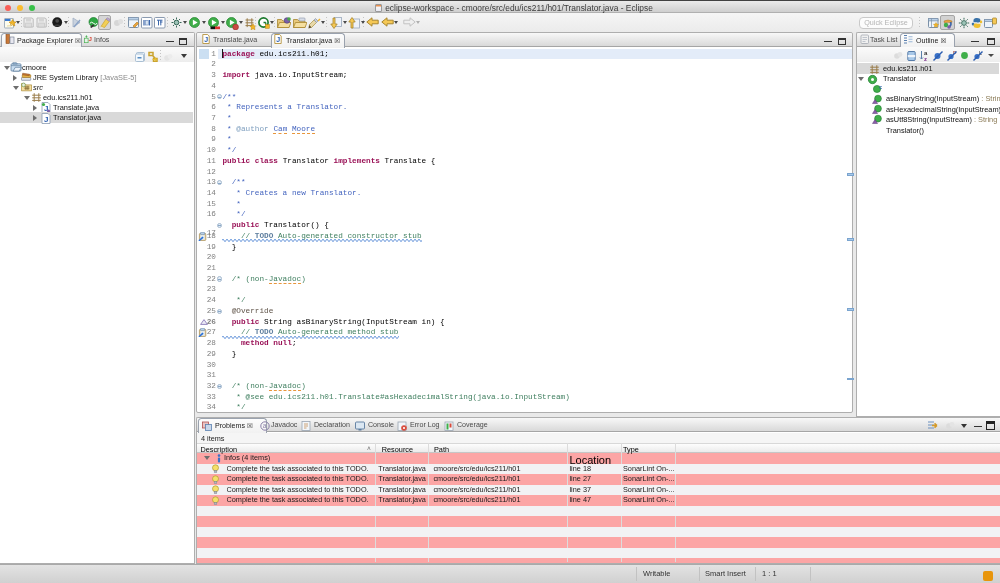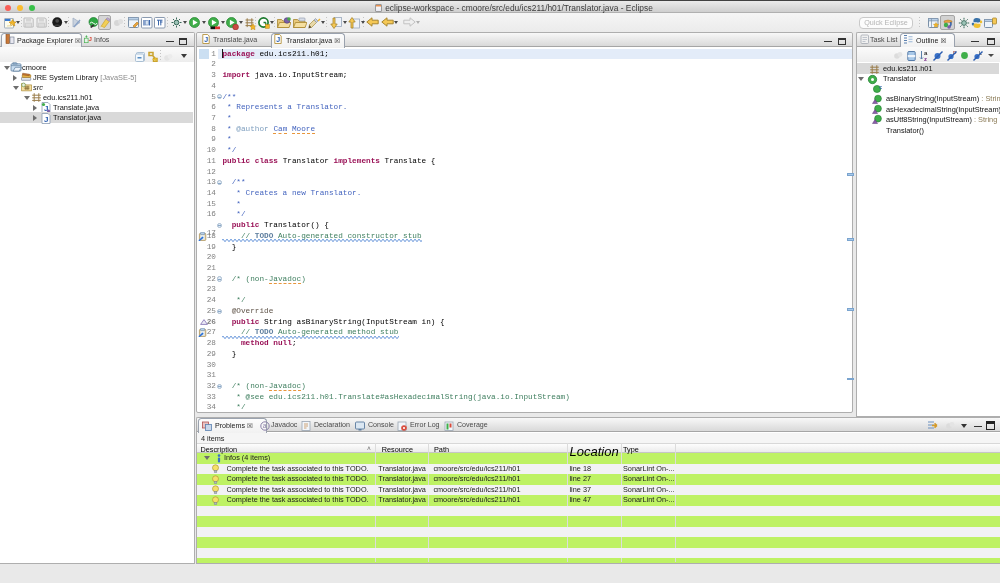--- a/index.html
+++ b/index.html
@@ -578,29 +578,29 @@
 <path d="M5 5.5 h5 M10 5.5 l-2.5 -2.2 M10 5.5 l-2.5 2.2" stroke="#d49a2a" stroke-width="1.6" fill="none"></path>
         </svg>
 <svg class="abs" style="left:748px; top:2px;" width="11" height="11" viewBox="0 0 11 11">
           <circle cx="4" cy="6" r="2.8" fill="#dcdcdc"></circle>
           <circle cx="7" cy="4.5" r="2.4" fill="#e4e4e4"></circle>
         </svg>
 <div class="abs" style="left:764px; top:5.5px; width:0; height:0; border-left:3.8px solid transparent; border-right:3.8px solid transparent; border-top:4.2px solid #333;"></div>
 <div class="minmax mm1" style="left:777px;"></div>
 <div class="abs" style="left:789px; top:3px; width:9px; height:8.5px; border:1.2px solid #222; border-top-width:3px;"></div>
     </div>
-    <div id="probbody" style="position:absolute; left:0; top:15px; right:0; bottom:0; background:#bef264; overflow:hidden;">
+    <div id="probbody" style="position:absolute; left:0; top:15px; right:0; bottom:0; background:#fca5a5; overflow:hidden;">
     <div class="abs" style="left:0; top:0; right:0; height:10px; background:#f5f5f5;">
           <span style="position:absolute; left:4px; top:1px; font-size:7.3px; color:#222;">4 items</span>
         </div>
 <div class="abs" style="left:0; top:10px; right:0; height:10px; background:linear-gradient(#fdfdfd,#ebebeb); border-top:1px solid #d8d8d8; border-bottom:1px solid #c6c6c6;"></div>
 <div class="ptxt" style="left:3.5px; top:11.5px; font-size:7.3px; color:#000;">Description</div>
 <div class="ptxt" style="left:184.8px; top:11.5px; font-size:7.3px; color:#000;">Resource</div>
 <div class="ptxt" style="left:237px; top:11.5px; font-size:7.3px; color:#000;">Path</div>
-<div class="ptxt" style="left:372.5px; top:14px; font-size:13px; color:#000;font-style:italic;">Location</div>
+<div class="ptxt" style="left:372.5px; top:22px; font-size:11px; color:#000;">Location</div>
 <div class="ptxt" style="left:426px; top:11.5px; font-size:7.3px; color:#000;">Type</div>
 <div class="ptxt" style="left:170px; top:10.5px; color:#666; font-size:6.5px;">˄</div>
 <div class="pcol" style="left:178px; top:10px; bottom:1px;"></div>
 <div class="pcol" style="left:231px; top:10px; bottom:1px;"></div>
 <div class="pcol" style="left:370px; top:10px; bottom:1px;"></div>
 <div class="pcol" style="left:423.5px; top:10px; bottom:1px;"></div>
 <div class="pcol" style="left:477.5px; top:10px; bottom:1px;"></div>
 <div class="abs" style="left:7px; top:23.2px;">
           <div class="arr arr-d"></div>
         </div>
@@ -655,20 +655,30 @@
 <div class="ptxt" style="left:29.5px; top:62.20px; width:142px; overflow:hidden;">Complete the task associated to this TODO...</div>
 <div class="ptxt" style="left:181.3px; top:62.20px;">Translator.java</div>
 <div class="ptxt" style="left:236.4px; top:62.20px;">cmoore/src/edu/ics211/h01</div>
 <div class="ptxt" style="left:372.5px; top:62.20px;">line 47</div>
 <div class="ptxt" style="left:426px; top:62.20px;">SonarLint On-...</div>
 <div class="prow" style="top:72.75px; background:#f2f2f4;"></div>
 <div class="prow" style="top:93.85px; background:#f2f2f4;"></div>
 <div class="prow" style="top:114.95px; background:#f2f2f4;"></div>
     </div>
   </div>
+  <div id="statusbar">
+    <div class="sbsep" style="left:636px;"></div>
+    <div class="abs" style="left:643px; top:3.5px;">Writable</div>
+    <div class="sbsep" style="left:699px;"></div>
+    <div class="abs" style="left:705px; top:3.5px;">Smart Insert</div>
+    <div class="sbsep" style="left:755px;"></div>
+    <div class="abs" style="left:762px; top:3.5px;">1 : 1</div>
+    <div class="sbsep" style="left:810px;"></div>
+    <div class="abs" style="left:983px; top:6px; width:10px; height:10px; background:#e8950c; border-radius:2px;"></div>
+  </div>
 
 <div class="abs" style="left:201.6px; top:34px;">
       <svg width="8" height="10" viewBox="0 0 8 10">
 <path d="M0.8 0.5 h4.8 l1.6 1.6 v7.4 h-6.4z" fill="#fff" stroke="#b5933e" stroke-width="0.9"></path>
 <text x="2.2" y="8" font-family="Liberation Sans" font-size="7" font-weight="bold" fill="#2a5db0">J</text>
       </svg>
     </div>
 <div class="abs" style="left:273.5px; top:34px;">
       <svg width="8" height="10" viewBox="0 0 8 10">
 <path d="M0.8 0.5 h4.8 l1.6 1.6 v7.4 h-6.4z" fill="#fff" stroke="#b5933e" stroke-width="0.9"></path>

